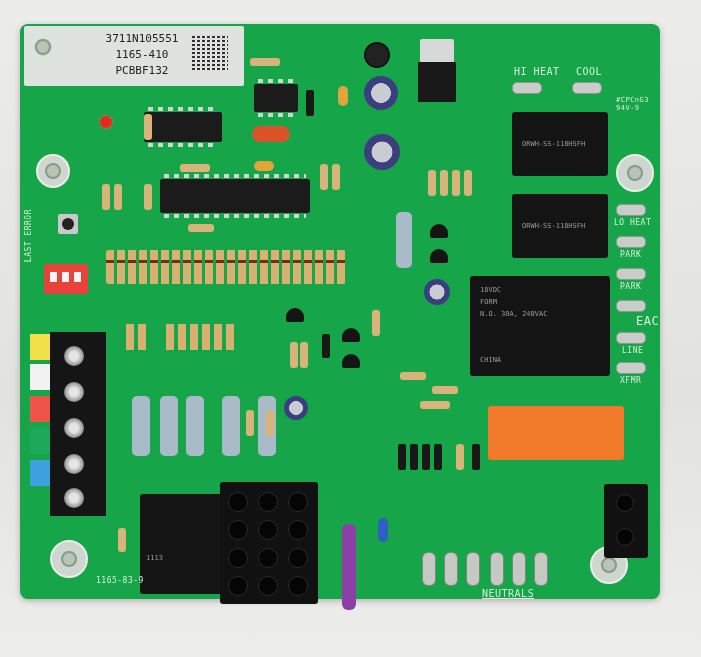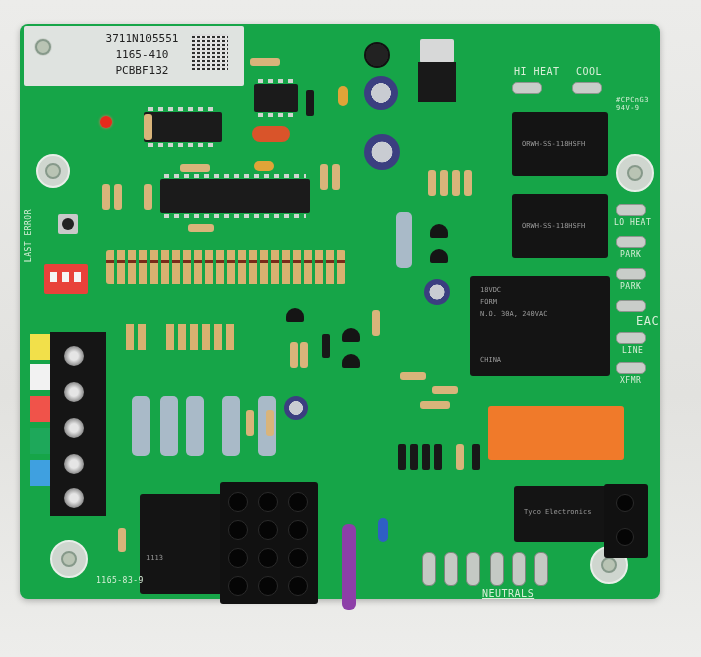--- a/index.html
+++ b/index.html
@@ -93,23 +93,20 @@
 
   <div class="relay" style="left:450px;top:252px;width:140px;height:100px;">
     <span style="left:10px;top:10px;">18VDC</span>
     <span style="left:10px;top:22px;text-align:right;">FORM</span>
     <span style="left:10px;top:34px;">N.O. 30A, 240VAC</span>
     <span style="left:10px;top:80px;">CHINA</span>
   </div>
 
   <div class="orange-relay" style="left:468px;top:382px;width:136px;height:54px;"></div>
 
-  <div class="relay" style="left:494px;top:462px;width:96px;height:56px;">
-    <span style="left:10px;top:22px;">Tyco Electronics</span>
-  </div>
   <div class="conn" style="left:584px;top:460px;width:44px;height:74px;">
     <div class="pin" style="left:12px;top:10px;width:16px;height:16px;"></div>
     <div class="pin" style="left:12px;top:44px;width:16px;height:16px;"></div>
   </div>
 
 
   <div class="relay" style="left:120px;top:470px;width:88px;height:100px;">
     <span style="left:6px;top:60px;">1113</span>
   </div>
 

